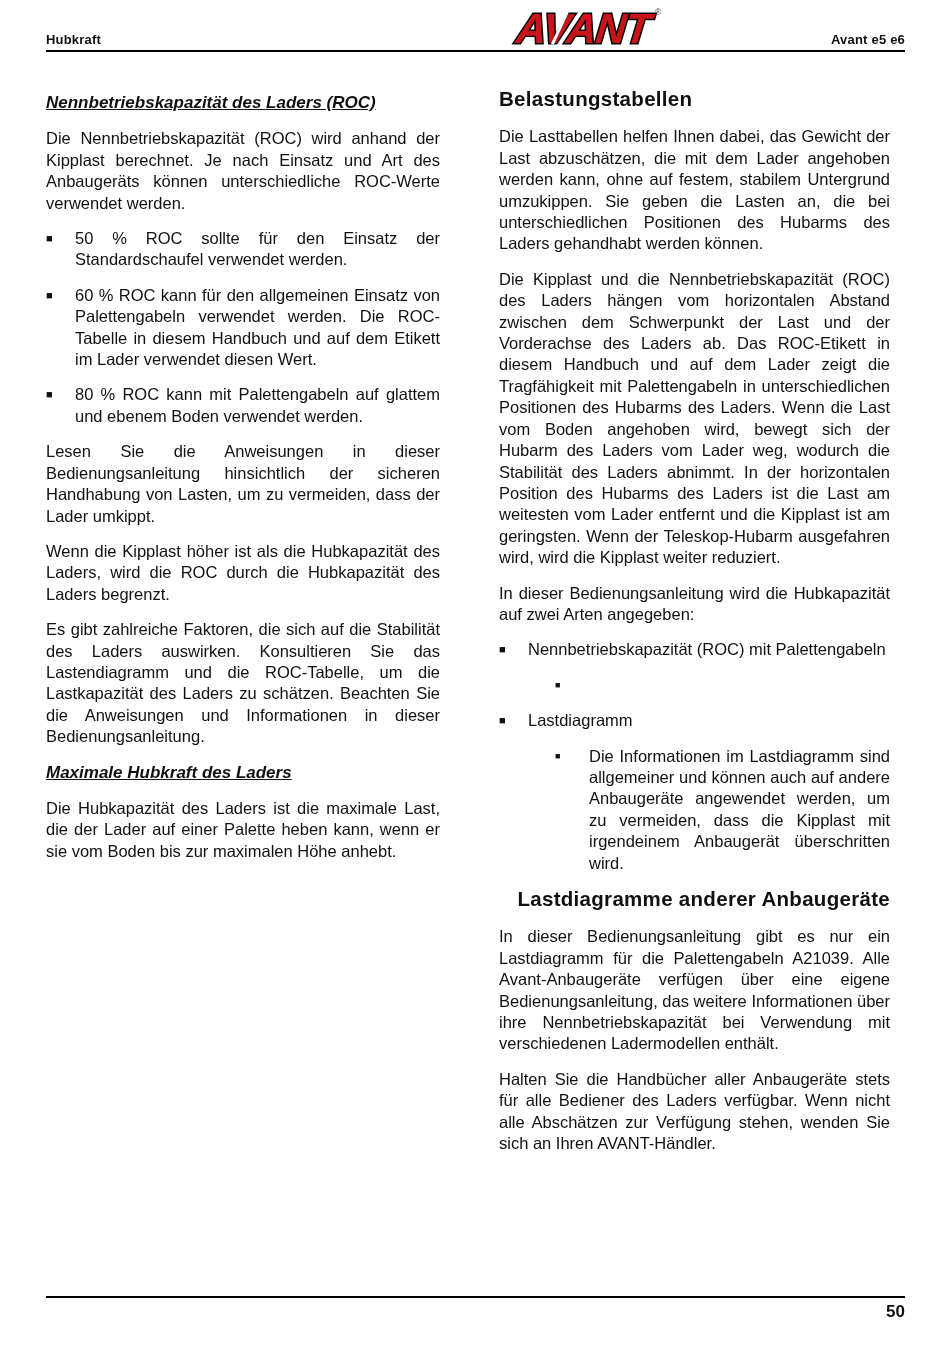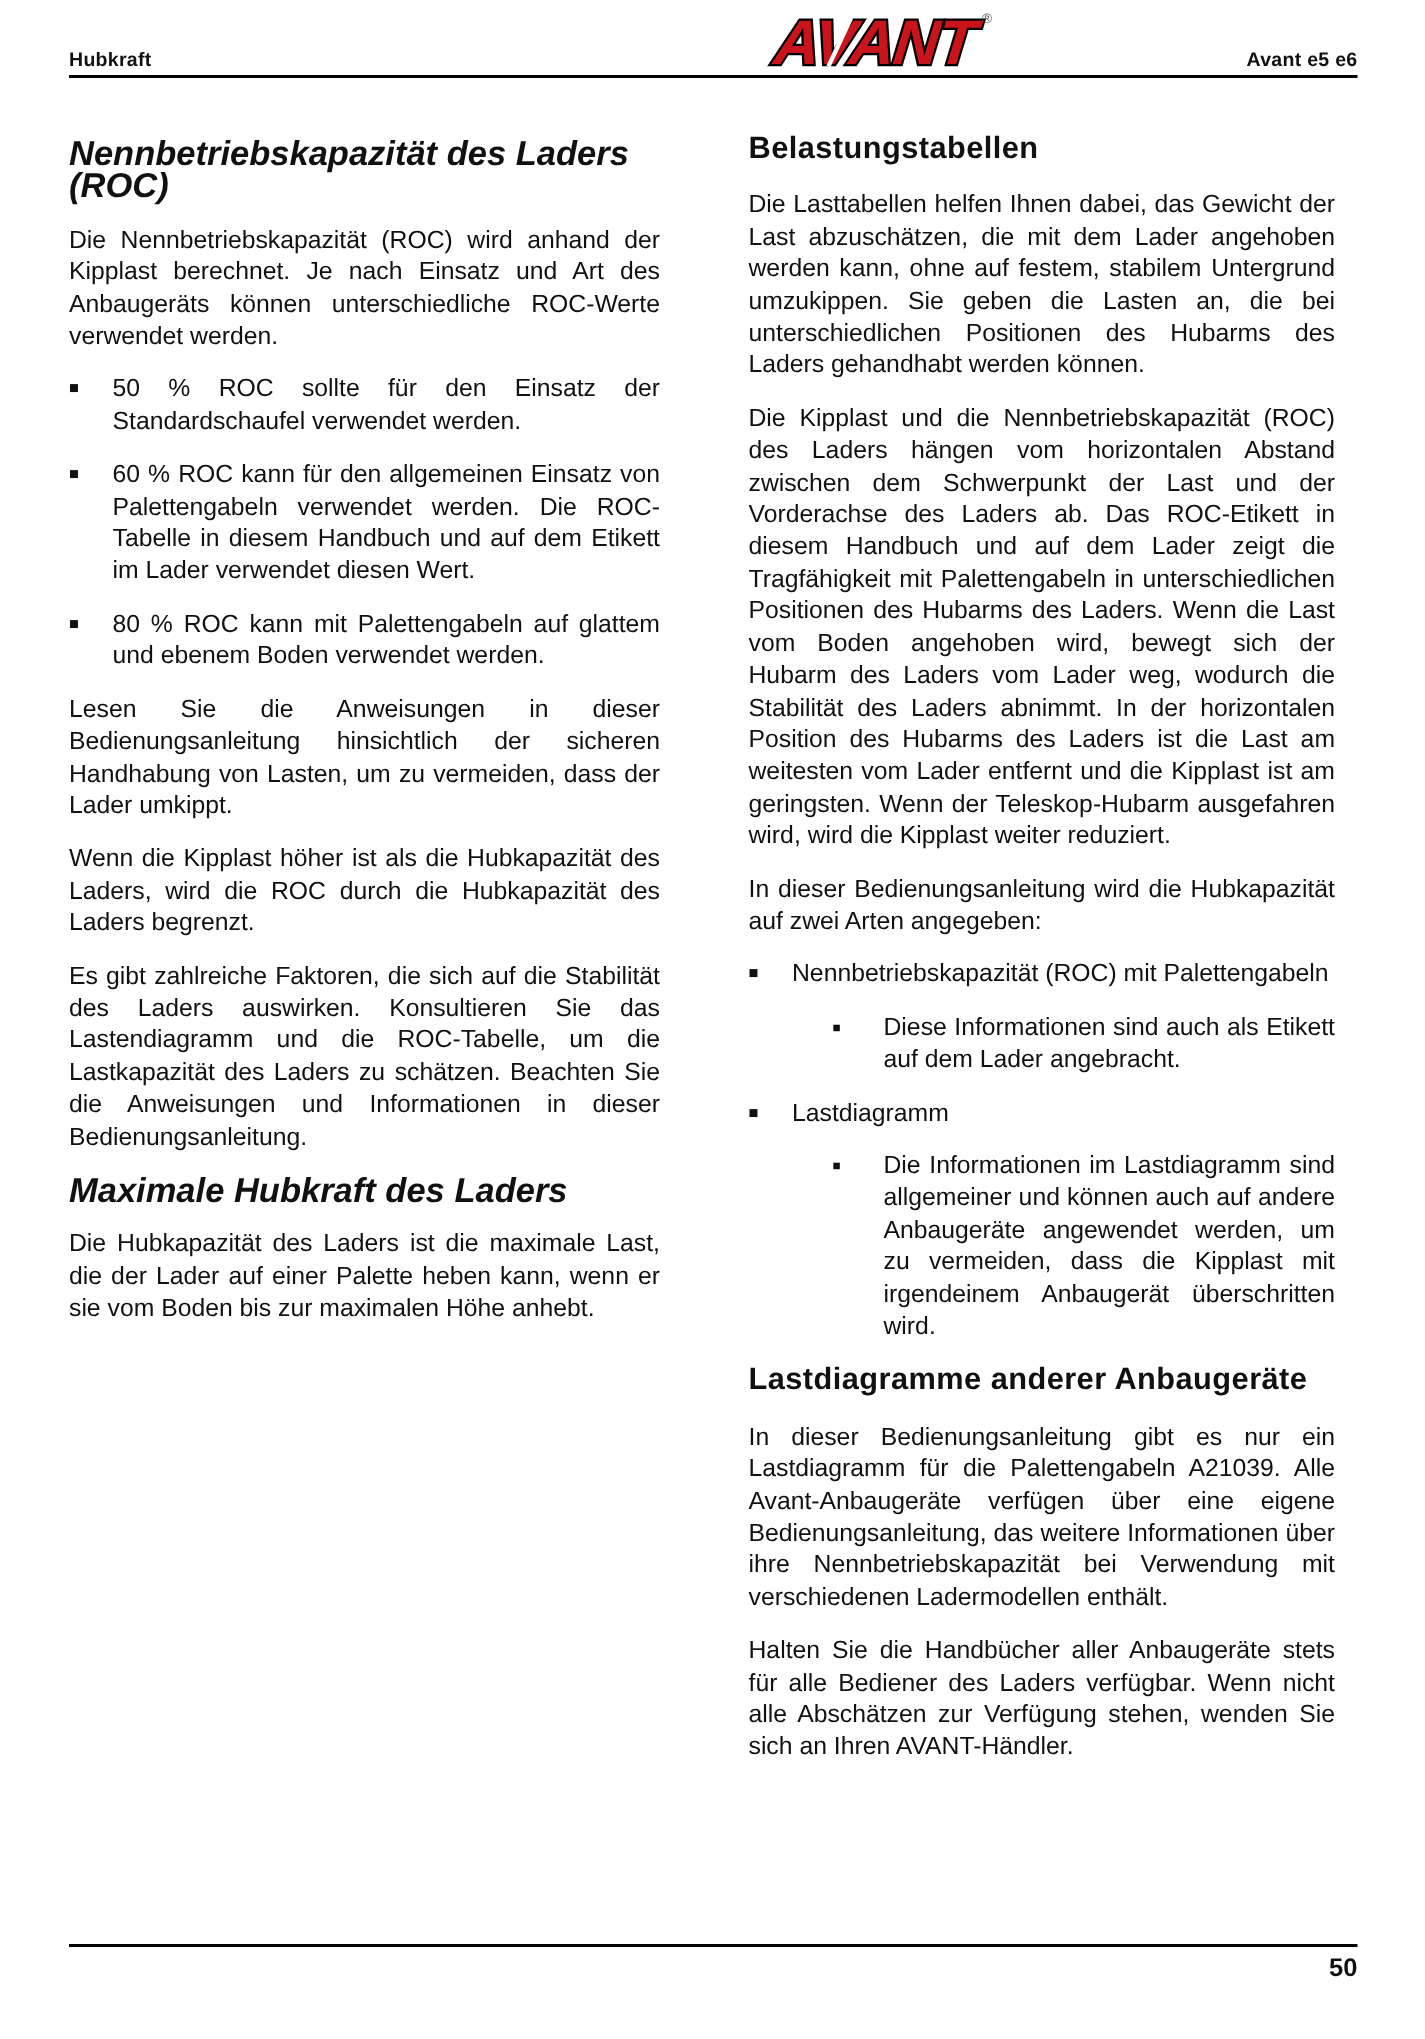--- a/index.html
+++ b/index.html
@@ -28,31 +28,32 @@
   }
 
   
   .col { position:absolute; top:86px; font-size:16.5px; line-height:21.4px; }
   .col-left  { left:46px;  width:394px; }
   .col-right { left:499px; width:391px; }
 
   .col p { margin:0 0 14px 0; text-align:justify; }
 
   .h3 {
-    font-weight:bold; font-style:italic; font-size:23px;
+    font-weight:bold; font-style:italic; font-size:17px;
     margin:6px 0 15px 0;
+    text-decoration:underline;
   }
   .h3.spaced { margin-top:12px; }
 
   .h2 {
     font-weight:bold; font-size:20.5px; letter-spacing:0.3px;
     text-decoration-thickness:2px; text-underline-offset:4px;
     margin:2px 0 17px 0;
   }
-  .h2.spaced { margin-top:14px; }
+  .h2.spaced { margin-top:14px;text-align:right; }
 
   
   .bullet { display:flex; margin:0 0 14px 0; }
   .bullet .marker { flex:none; width:29px; font-size:11px; line-height:21.4px; }
   .bullet .text { flex:1; text-align:justify; }
 
   .subbullet { display:flex; margin:0 0 14px 0; padding-left:56px; }
   .subbullet .marker { flex:none; width:34px; font-size:9px; line-height:21.4px; }
   .subbullet .text { flex:1; text-align:justify; }
 
@@ -117,21 +118,20 @@
     <p>Die Kipplast und die Nennbetriebskapazität (ROC) des Laders hängen vom horizontalen Abstand zwischen dem Schwerpunkt der Last und der Vorderachse des Laders ab. Das ROC-Etikett in diesem Handbuch und auf dem Lader zeigt die Tragfähigkeit mit Palettengabeln in unterschiedlichen Positionen des Hubarms des Laders. Wenn die Last vom Boden angehoben wird, bewegt sich der Hubarm des Laders vom Lader weg, wodurch die Stabilität des Laders abnimmt. In der horizontalen Position des Hubarms des Laders ist die Last am weitesten vom Lader entfernt und die Kipplast ist am geringsten. Wenn der Teleskop-Hubarm ausgefahren wird, wird die Kipplast weiter reduziert.</p>
 
     <p>In dieser Bedienungsanleitung wird die Hubkapazität auf zwei Arten angegeben:</p>
 
     <div class="bullet">
       <span class="marker">■</span>
       <span class="text">Nennbetriebskapazität (ROC) mit Palettengabeln</span>
     </div>
     <div class="subbullet">
       <span class="marker">■</span>
-      <span class="text">Diese Informationen sind auch als Etikett auf dem Lader angebracht.</span>
     </div>
     <div class="bullet">
       <span class="marker">■</span>
       <span class="text">Lastdiagramm</span>
     </div>
     <div class="subbullet">
       <span class="marker">■</span>
       <span class="text">Die Informationen im Lastdiagramm sind allgemeiner und können auch auf andere Anbaugeräte angewendet werden, um zu vermeiden, dass die Kipplast mit irgendeinem Anbaugerät überschritten wird.</span>
     </div>
 

